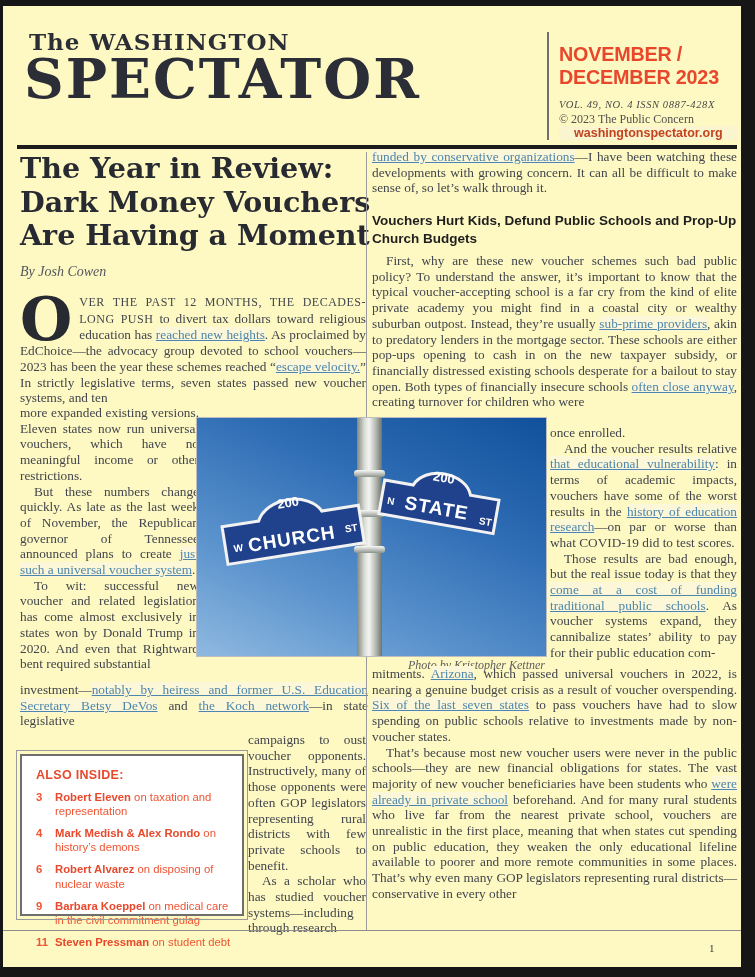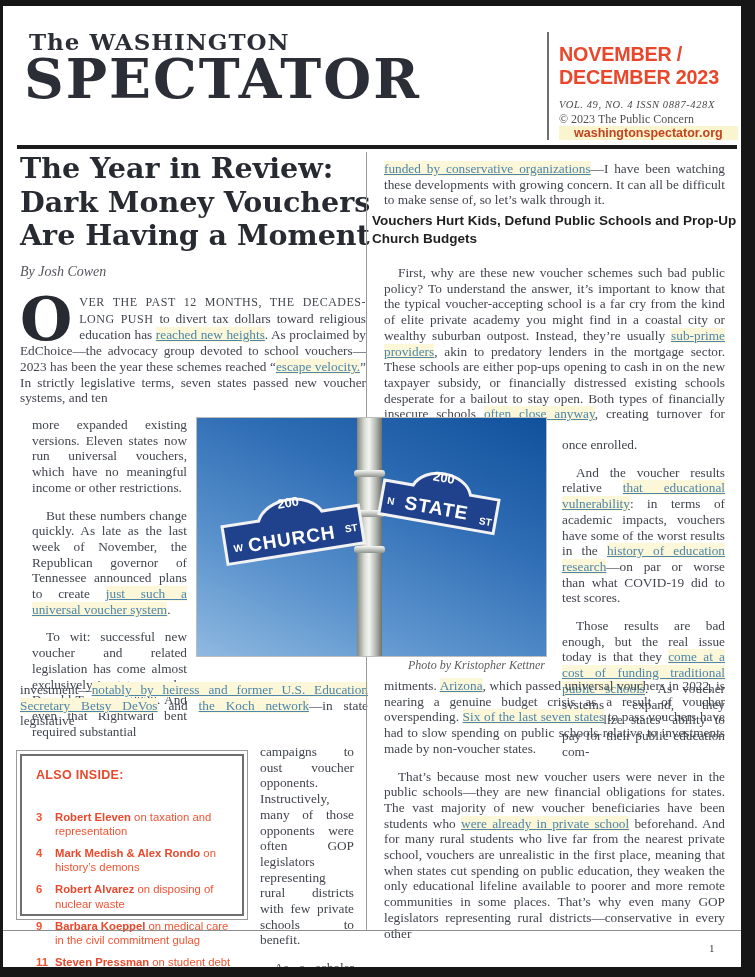--- a/index.html
+++ b/index.html
@@ -1,55 +1,55 @@
 <!DOCTYPE html>
 <html><head>
 <meta charset="utf-8">
 <style>
   html,body{margin:0;padding:0;background:#3a3a3a;}
   .page{position:relative;width:755px;height:977px;background:#161616;font-family:"Liberation Serif",serif;}
-  .sheet{position:absolute;left:3px;top:6px;width:738px;height:961px;background:#ffffff;overflow:hidden;}
+  .sheet{position:absolute;left:3px;top:6px;width:738px;height:961px;background:#fef9c3;overflow:hidden;}
   .abs{position:absolute;}
 
   
   .kicker{left:26px;top:22px;font-family:"DejaVu Serif",serif;font-weight:700;font-size:23px;letter-spacing:1px;color:#2b2e36;}
   .brand{left:21px;top:40px;font-family:"DejaVu Serif",serif;font-weight:700;font-size:55px;letter-spacing:2px;color:#2b2e36;transform:scaleX(1.0);transform-origin:left top;}
   .hdr-vrule{left:544px;top:26px;width:2px;height:108px;background:#6f6f6f;}
   .issue-date{left:556px;top:36px;font-family:"Liberation Sans",sans-serif;font-weight:700;font-size:21px;line-height:1.1;color:#e8472b;white-space:pre-line;transform:scaleX(.94);transform-origin:left top;letter-spacing:-0.2px;}
   .issue-vol{left:556px;top:93px;font-size:10.5px;letter-spacing:.6px;color:#4a4a4a;font-variant:small-caps;font-style:italic;}
   .issue-copy{left:556px;top:106px;font-size:12px;color:#4f4f4f;}
   .issue-site{left:556px;top:120px;font-family:"Liberation Sans",sans-serif;font-weight:700;font-size:12.5px;color:#c2441f;background:#fbf5cf;padding:0 15px;}
   .black-rule{left:14px;top:139px;width:720px;height:4px;background:#1c1c1c;}
 
   
   .headline{left:17px;top:146px;width:352px;font-family:"DejaVu Serif",serif;font-weight:700;font-size:28.5px;line-height:1.18;color:#272a31;white-space:pre-line;}
   .byline{left:17px;top:258px;font-style:italic;font-size:14px;color:#53565c;}
 
   
   .bodytxt{font-size:13.3px;line-height:15.7px;color:#41454d;text-align:justify;}
-  .para{margin:12px;}
+  .para{margin:0;}
   .ind{text-indent:14px;}
   .lnk{color:#4e86ab;text-decoration:underline;background:#fbf7d8;cursor:pointer;}
   .sc{font-size:12px;letter-spacing:.5px;}
 
   .lede{left:17px;top:288px;width:346px;}
   .dropcap{float:left;font-family:"DejaVu Serif",serif;font-weight:700;font-size:60px;line-height:46px;color:#272a31;padding:2px 7px 0 0;}
   .col-left-narrow{left:17px;top:399px;width:179px;}
   .left-wide{left:17px;top:676px;width:348px;}
   .col-mid{left:245px;top:726px;width:118px;}
   .divider{left:363px;top:146px;width:1px;height:778px;background:#9a9a9a;}
   .right-intro{left:369px;top:143px;width:365px;}
   .subhead{left:369px;top:206px;width:365px;font-family:"Liberation Sans",sans-serif;font-weight:700;font-size:13.5px;line-height:1.3;color:#1f1f1f;}
   .right-body{left:369px;top:247px;width:365px;}
   .col-right-narrow{left:547px;top:419px;width:187px;}
   .right-bottom{left:369px;top:660px;width:365px;}
 
   
   .inside-box{left:17px;top:748px;width:224px;height:162px;border:2px solid #6e6e6e;outline:1px solid #9a9a9a;outline-offset:3px;background:#fff;z-index:3;font-family:"Liberation Sans",sans-serif;padding:12px 10px 0 14px;box-sizing:border-box;}
-  .ai-head{font-weight:700;font-size:12.5px;color:#e8492c;letter-spacing:.3px;margin-bottom:28px;}
+  .ai-head{font-weight:700;font-size:12.5px;color:#e8492c;letter-spacing:.3px;margin-bottom:8px;}
   .ai-row{display:grid;grid-template-columns:17px 1fr;column-gap:2px;font-size:11.3px;line-height:1.25;color:#ef5433;margin-bottom:8px;}
   .ai-num{font-weight:700;}
   .ai-name{font-weight:700;color:#e8492c;}
 
   
   .photo{left:193px;top:411px;width:349px;height:238px;background:linear-gradient(205deg,#11509c 0%,#2e6cb4 35%,#5b93cd 70%,#8fb9e0 100%);border:1px solid #bdbdbd;z-index:2;overflow:hidden;}
   .pole{position:absolute;left:160px;top:0;width:25px;height:100%;background:linear-gradient(90deg,#82867f,#d9dcd5 30%,#f4f5f2 48%,#b5b9b2 75%,#6f736d);}
   .ring{position:absolute;left:157px;width:31px;height:7px;background:linear-gradient(#f8f9f6,#8d938c);border-radius:3px;}
   .r1{top:52px}.r2{top:92px}.r3{top:128px}
   .sign{position:absolute;overflow:visible;}

